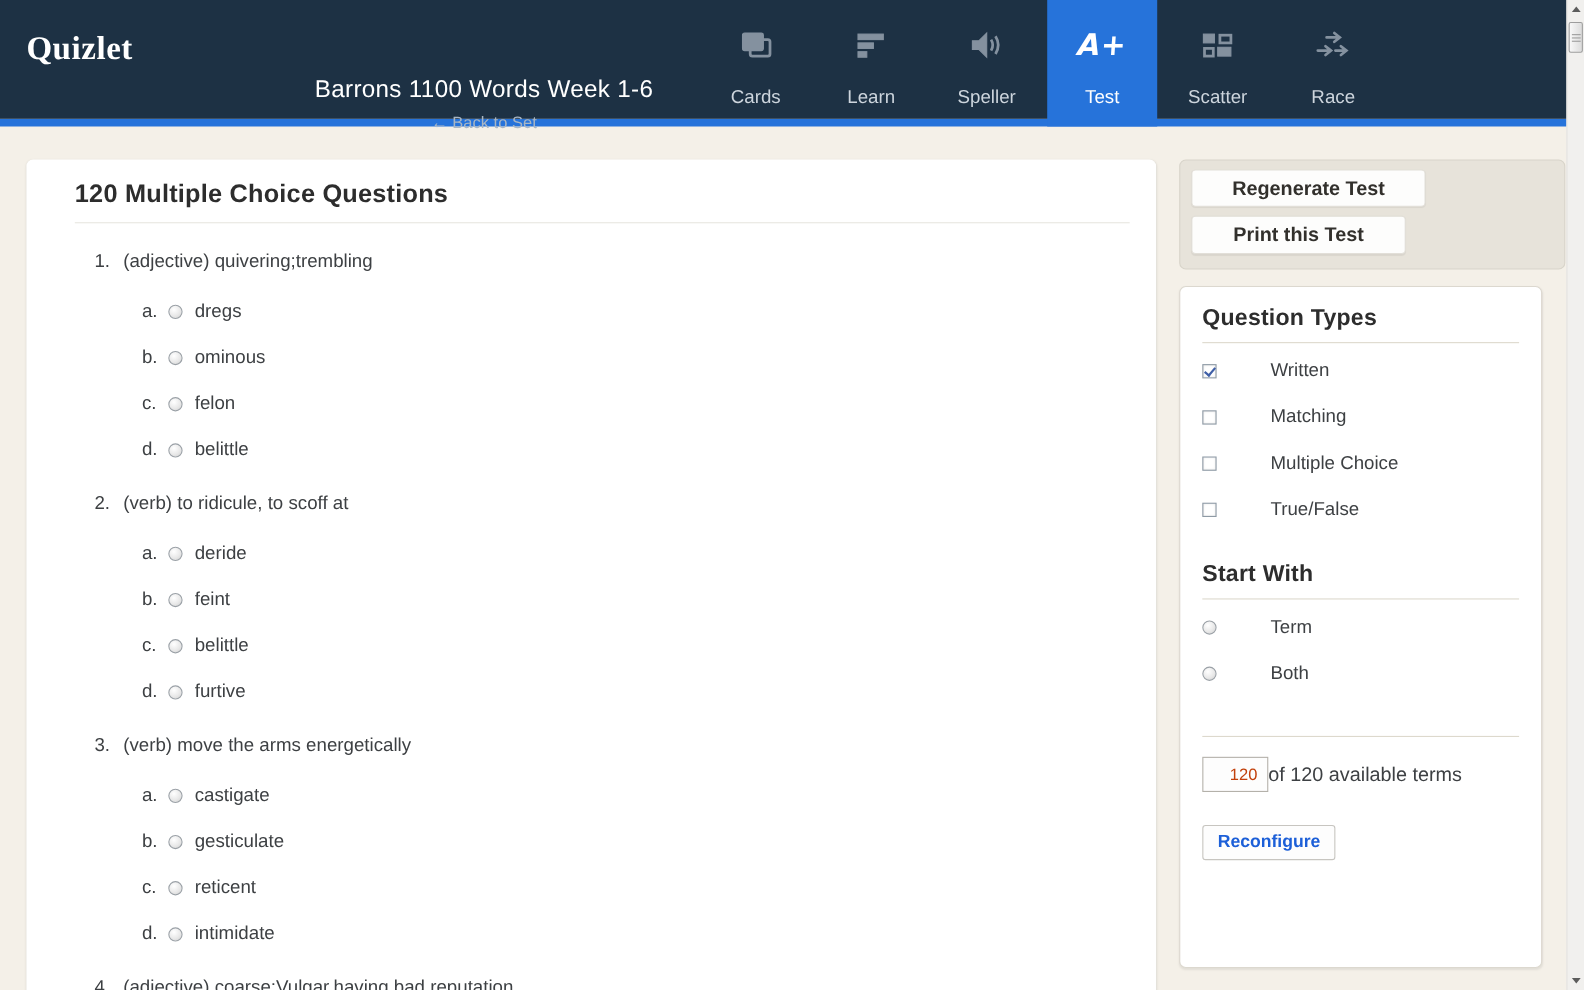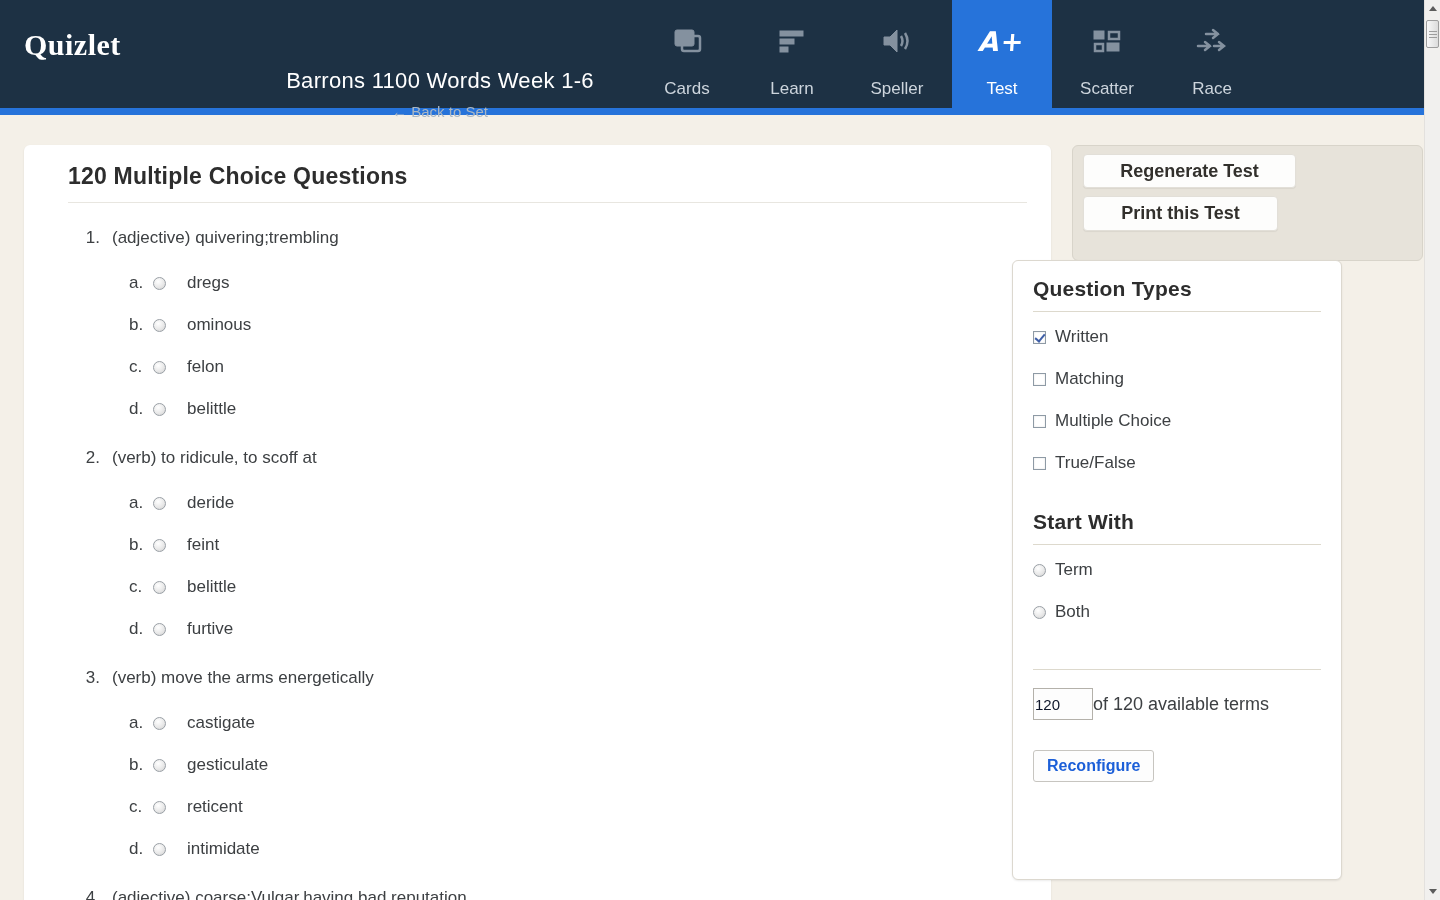--- a/index.html
+++ b/index.html
@@ -29,42 +29,42 @@
   .main-card { position:absolute; left:24px; top:145px; width:1027px; height:790px; background:#fff; border-radius:6px; box-shadow:0 1px 2px rgba(0,0,0,0.10); padding:18px 24px 0 22px; }
   .test-heading { font-size:23px; font-weight:bold; color:#2d2d2d; letter-spacing:0.2px; padding-left:22px; }
   .heading-rule { border:none; border-top:1px solid #e8e6e0; margin:12px 0 0 22px; }
   .questions { padding-top:25px; }
   .question { margin-bottom:18px; }
   .q-row { display:flex; font-size:17px; color:#3d4043; margin-bottom:14px; }
   .q-num { width:54px; text-align:right; flex:none; }
   .q-prompt { margin-left:12px; }
   .option { display:flex; align-items:center; height:42px; font-size:17px; color:#3d4043; cursor:pointer; }
   .opt-letter { margin-left:83px; width:24px; flex:none; }
-  .opt-text { margin-left:21px; }
+  .opt-text { margin-left:11px; }
 
   .radio { width:13px; height:13px; flex:none; border-radius:50%; border:1px solid #9aa0a6; background:radial-gradient(circle at 38% 32%, #ffffff 0%, #e9e9e9 55%, #cfcfcf 100%); position:relative; cursor:pointer; }
   .radio.selected::after { content:""; position:absolute; left:3px; top:3px; width:5px; height:5px; border-radius:50%; background:radial-gradient(circle at 35% 30%, #5c9bd1, #123d6b); }
 
   
-  .actions-panel { position:absolute; left:1072px; top:145px; width:351px; height:116px; background:#e7e3da; border:1px solid #d8d4ca; border-radius:6px; padding:8px 10px; }
+  .actions-panel { position:absolute; left:1072px; top:145px; width:351px; height:100px; background:#e7e3da; border:1px solid #d8d4ca; border-radius:6px; padding:8px 10px; }
   .action-btn { display:block; background:#fdfdfc; border:1px solid #e2dfd8; border-radius:4px; box-shadow:0 1px 1px rgba(0,0,0,0.06); font-size:18px; font-weight:bold; color:#32302c; text-align:center; cursor:pointer; font-family:"Liberation Sans", sans-serif; }
   .regenerate-btn { width:213px; height:34px; margin-bottom:8px; }
   .print-btn { width:195px; height:35px; }
 
-  .config-panel { position:absolute; left:1012px; top:260px; width:330px; height:620px; background:#fff; border:1px solid #dcd8cf; border-radius:6px; box-shadow:0 1px 2px rgba(0,0,0,0.08); padding:16px 20px; }
+  .config-panel { position:absolute; left:1072px; top:260px; width:330px; height:620px; background:#fff; border:1px solid #dcd8cf; border-radius:6px; box-shadow:0 1px 2px rgba(0,0,0,0.08); padding:16px 20px; }
   .panel-heading { font-size:21px; font-weight:bold; color:#2d2d2d; letter-spacing:0.2px; }
   .panel-rule { border:none; border-top:1px solid #ddd9cd; margin:10px 0 4px 0; }
-  .check-row, .radio-row { display:flex; align-items:center; height:42px; font-size:17px; color:#3d4043; cursor:pointer; }
+  .check-row, .radio-row { display:flex; align-items:center; height:42px; font-size:17px; color:#3d4043; cursor:pointer;gap:40px; }
   .check-row label, .radio-row label { margin-left:9px; cursor:pointer; }
   .checkbox { width:13px; height:13px; flex:none; border:1px solid #8e9aa5; background:#fff; position:relative; cursor:pointer; box-shadow:inset 0 0 2px rgba(0,0,0,0.12); }
   .checkbox.checked::after { content:""; position:absolute; left:3px; top:0px; width:4px; height:8px; border-right:2px solid #3f5fa7; border-bottom:2px solid #3f5fa7; transform:rotate(40deg); }
   .section-gap { height:26px; }
 
   .limit-row { display:flex; align-items:center; margin-top:18px; }
-  .limit-input { width:60px; height:32px; border:1px solid #b4b1aa; background:#fdfdfd; font-family:"Liberation Sans", sans-serif; font-size:15px; color:#0f172a; padding-left:1px; }
+  .limit-input { width:60px; height:32px; border:1px solid #b4b1aa; background:#fdfdfd; font-family:"Liberation Sans", sans-serif; font-size:15px; color:#c2410c; padding-left:24px; }
   .limit-caption { font-size:18px; color:#3d4043; }
   .reconfigure-btn { margin-top:30px; background:#fdfdfd; border:1px solid #c7c5c0; border-radius:3px; padding:6px 13px; font-family:"Liberation Sans", sans-serif; font-size:16px; font-weight:bold; color:#1c5fd8; cursor:pointer; }
 
   
   .scrollbar { position:absolute; right:0; top:0; width:16px; height:900px; background:#f1f0ee; border-left:1px solid #e3e1de; z-index:5; }
   .sb-btn { position:absolute; left:0; width:16px; height:17px; display:flex; align-items:center; justify-content:center; }
   .sb-up { top:0; } .sb-down { bottom:0; }
   .tri-up { width:0; height:0; border-left:4px solid transparent; border-right:4px solid transparent; border-bottom:5px solid #5c5c5c; }
   .tri-down { width:0; height:0; border-left:4px solid transparent; border-right:4px solid transparent; border-top:5px solid #5c5c5c; }
   .sb-thumb { position:absolute; left:1px; top:20px; width:13px; height:28px; border:1px solid #9d9d9d; border-radius:2px; background:linear-gradient(90deg,#f8f8f8,#dcdcdc); display:flex; flex-direction:column; align-items:center; justify-content:center; gap:2px; }

